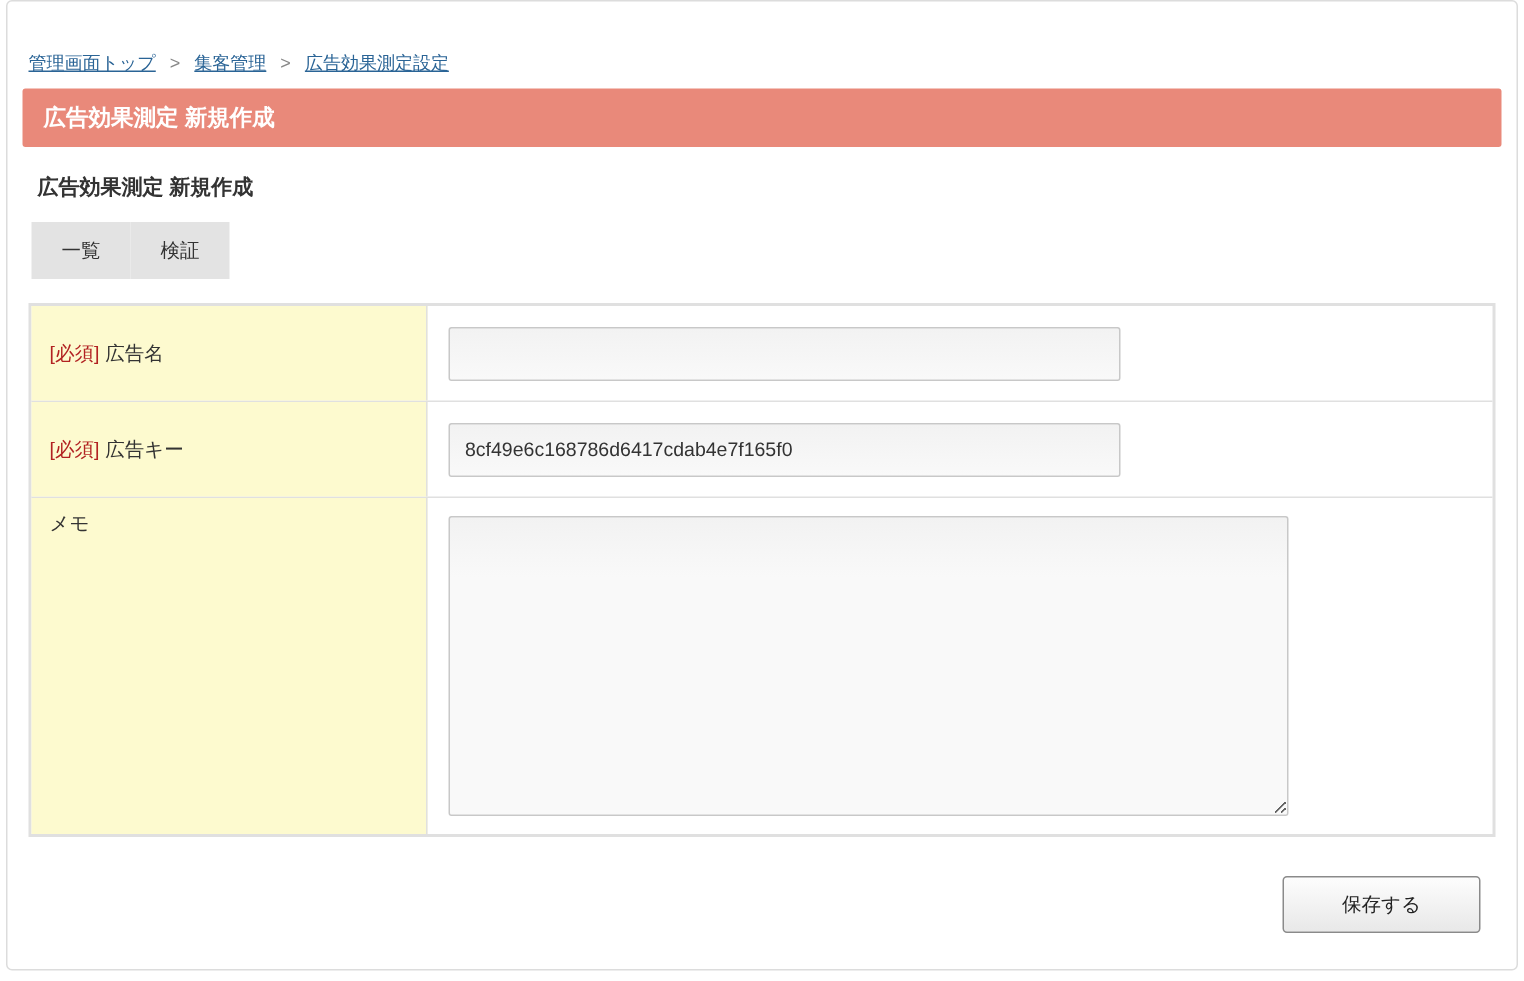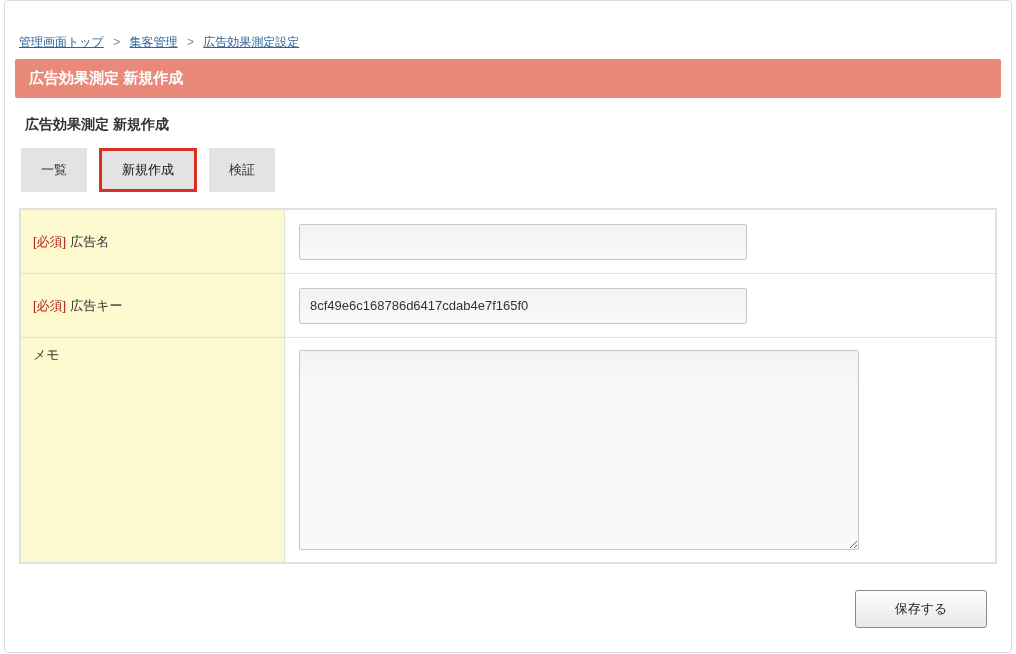--- a/index.html
+++ b/index.html
@@ -43,21 +43,21 @@
   }
   .sub-title {
     font-size: 14px;
     font-weight: bold;
     padding: 18px 14px 10px 20px;
     color: #333;
   }
   .tabs {
     display: flex;
     padding: 4px 0 0 16px;
-    gap: 12px;
+    gap: 0;
   }
   .tab {
     background: #e3e3e3;
     border: none;
     padding: 10px 20px;
     font-size: 13px;
     color: #333;
     cursor: pointer;
     font-family: inherit;
   }
@@ -160,21 +160,20 @@
   </div>
 
   <div class="title-banner">
     <span>広告効果測定 新規作成</span>
   </div>
 
   <div class="sub-title">広告効果測定 新規作成</div>
 
   <div class="tabs">
     <button class="tab">一覧</button>
-    <button class="tab active tab-highlight">新規作成</button>
     <button class="tab">検証</button>
   </div>
 
   <div class="form-area">
 
     <div class="form-row">
       <div class="form-label">
         <span class="req">[必須]</span>
         <span>広告名</span>
       </div>

